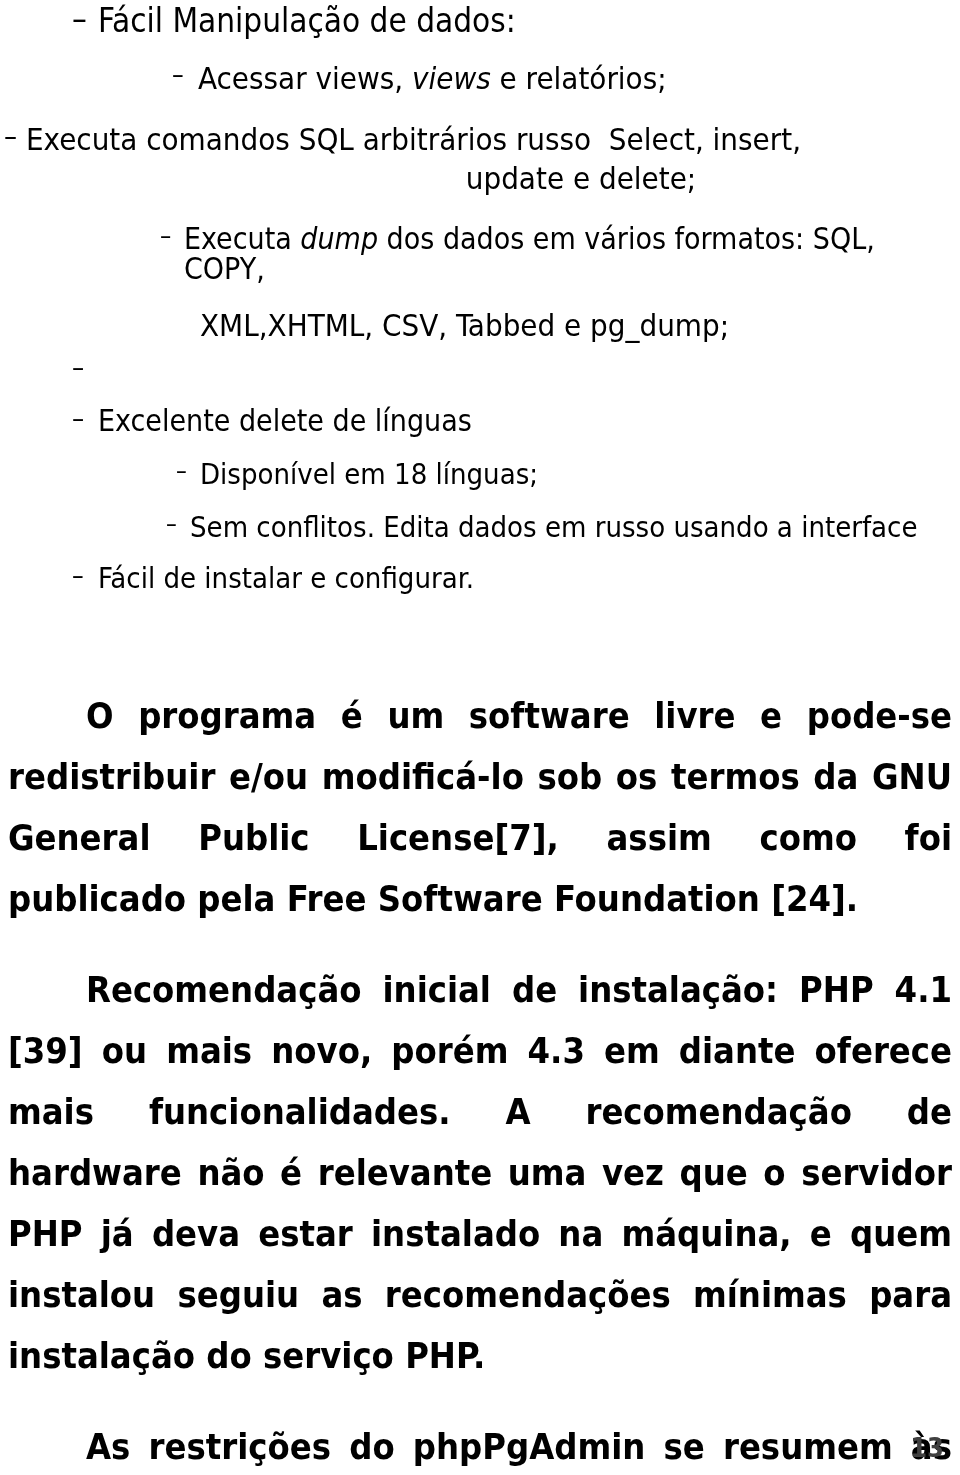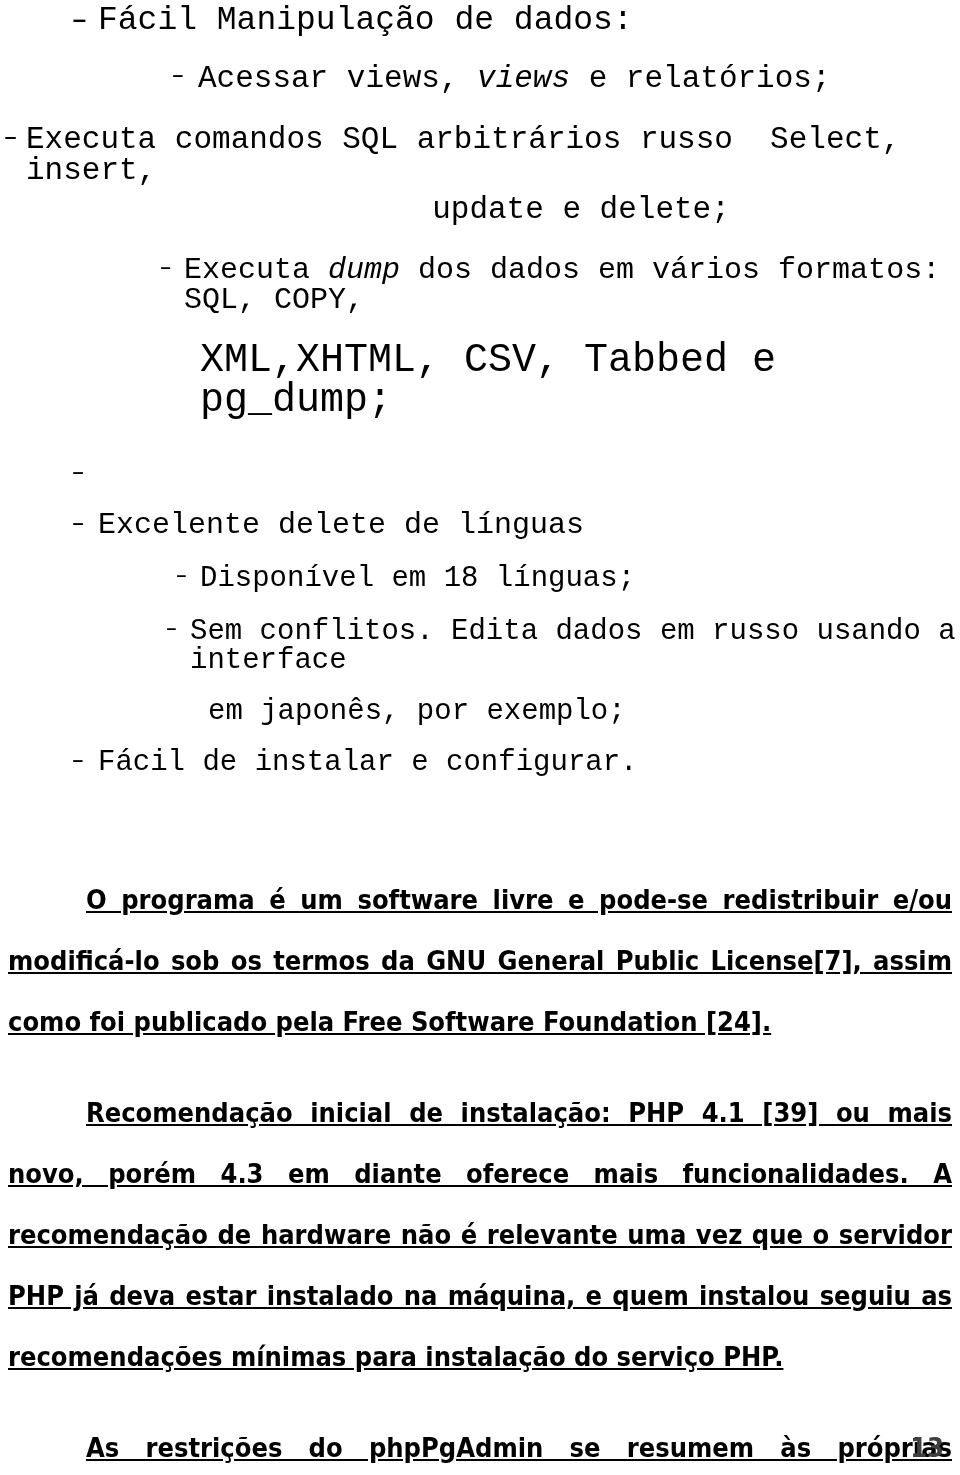--- a/index.html
+++ b/index.html
@@ -39,21 +39,20 @@
     flex: 0 0 auto;
     display: inline-block;
     font-weight: 400;
     color: #000;
     transform: translateY(-0.06em);
   }
 
   .li-text {
     flex: 0 1 auto;
     white-space: pre-wrap;
-    font-family: Liberation Mono, monospace;
   }
 
   .li-text em {
     font-style: italic;
   }
 
   
   .lvl1 {
     font-size: 33px;
     margin-left: 72px;
@@ -75,23 +74,23 @@
   }
   .lvl0 .dash { width: 22px; font-size: 29px; }
 
   .cont-1 {
     font-size: 31px;
     margin-left: 202px;
     margin-bottom: 30px;
     justify-content: center;
   }
   .cont-2 {
-    font-size: 40px;
+    font-size: 31px;
     margin-left: 200px;
-    margin-bottom: 38px;
+    margin-bottom: 14px;
   }
 
   .lvl2b {
     font-size: 30px;
     margin-left: 160px;
     margin-bottom: 26px;
   }
   .lvl2b .dash { width: 24px; font-size: 25px; }
 
   .lvl1b {
@@ -129,28 +128,27 @@
   .lvl1c .dash { width: 26px; font-size: 26px; }
 
   
   .para-block {
     margin-top: 92px;
     padding-left: 8px;
     padding-right: 8px;
   }
 
   .para {
-    font-size: 27px;
+    font-size: 36px;
     line-height: 61px;
     text-align: justify;
     text-justify: inter-word;
     font-weight: 600;
     margin: 0 0 0 0;
     text-indent: 78px;
-    text-decoration: underline;
   }
 
   .para.p2 { margin-top: 30px; }
   .para.p3 { margin-top: 30px; }
 
   
   .page-number {
     position: absolute;
     right: 16px;
     bottom: 12px;
@@ -206,23 +204,20 @@
     <div class="li lvl3">
       <span class="dash">–</span>
       <span class="li-text">Disponível em 18 línguas;</span>
     </div>
 
     <div class="li lvl3b">
       <span class="dash">–</span>
       <span class="li-text">Sem conflitos. Edita dados em russo usando a interface</span>
     </div>
 
-    <div class="li cont-jap">
-      <span class="li-text">em japonês, por exemplo;</span>
-    </div>
 
     <div class="li lvl1c">
       <span class="dash">–</span>
       <span class="li-text">Fácil de instalar e configurar.</span>
     </div>
 
   </div>
 
   <div class="para-block">
     <p class="para p1">O programa é um software livre e pode-se redistribuir e/ou modificá-lo sob os termos da GNU General Public License[7], assim como foi publicado pela Free Software Foundation [24].</p>

